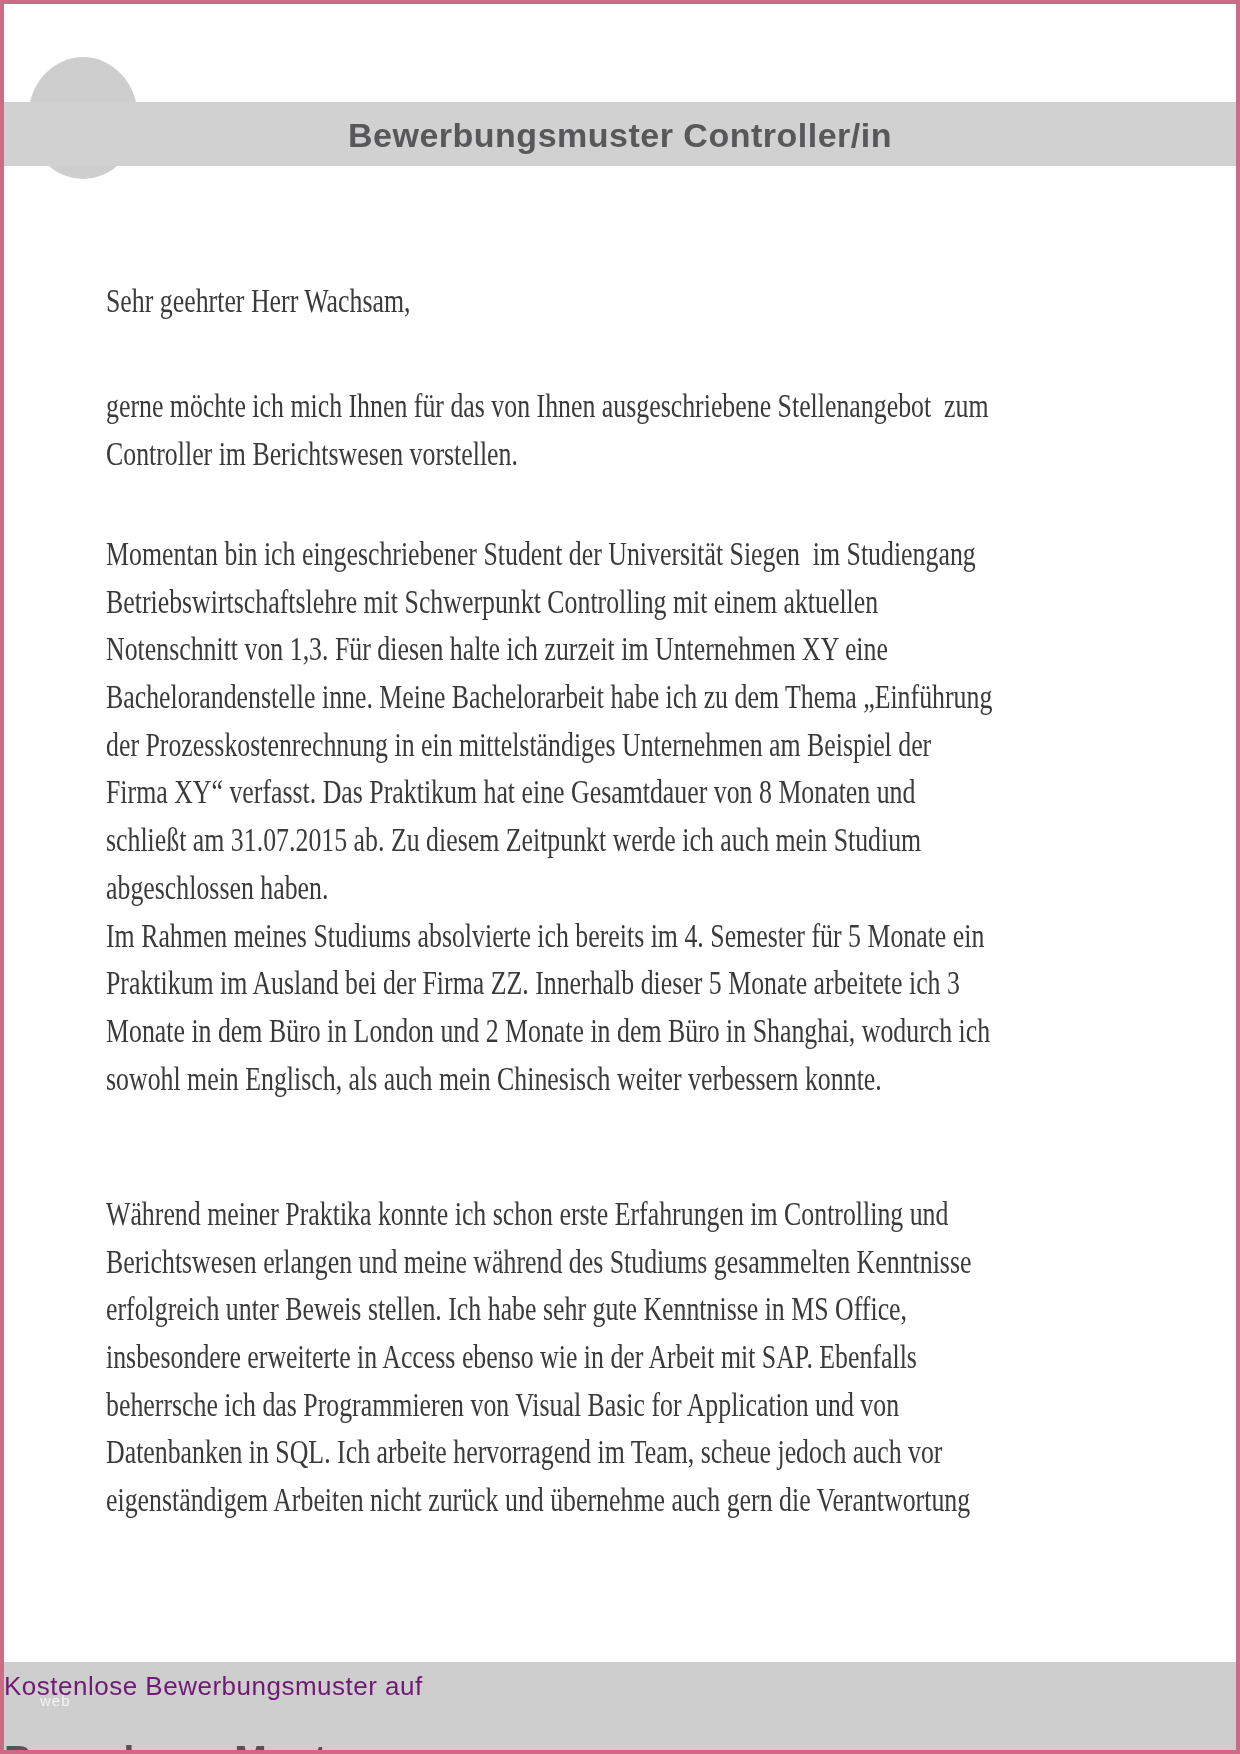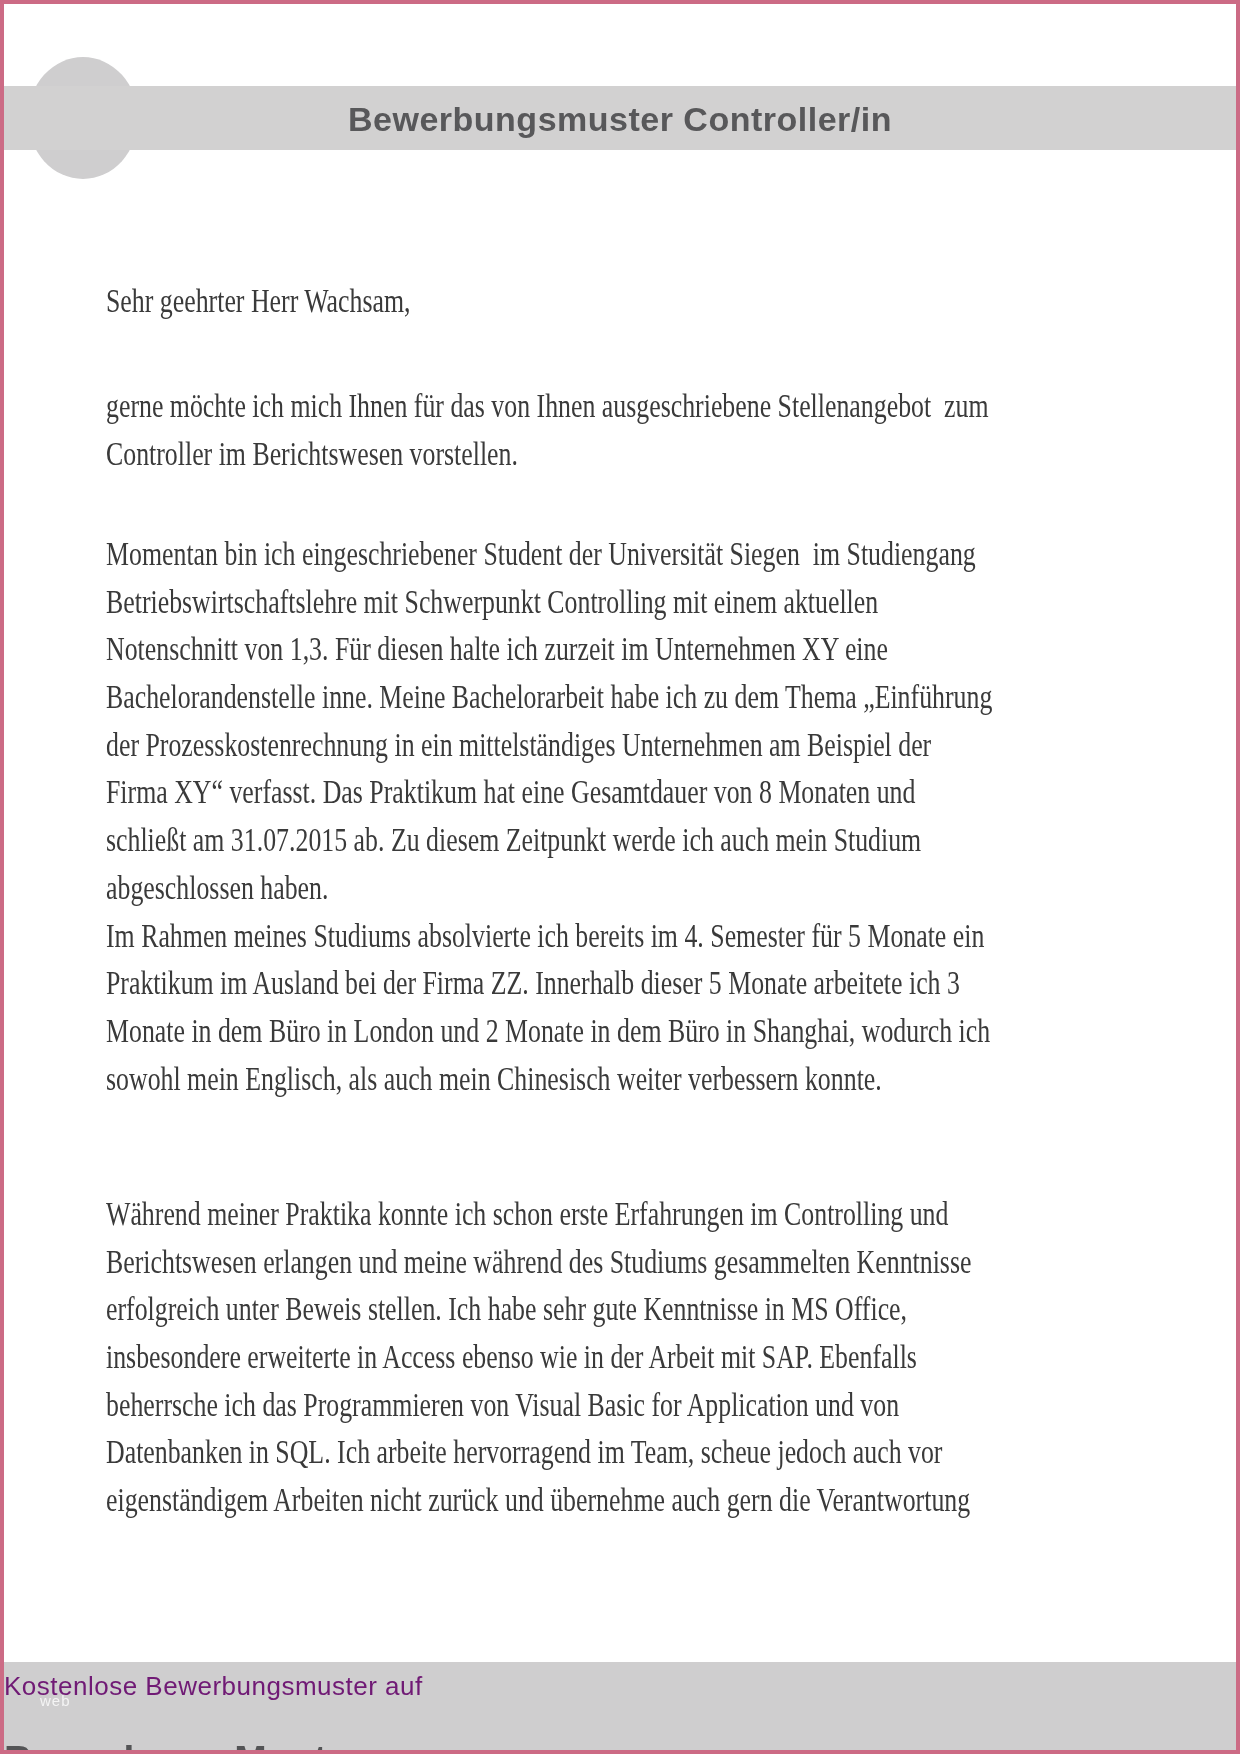--- a/index.html
+++ b/index.html
@@ -7,21 +7,21 @@
     position:relative;
     width:1240px;height:1754px;
     box-sizing:border-box;
     border:4px solid #cc6b85;
     background:#ffffff;
     overflow:hidden;
     font-family:"Liberation Serif", serif;
   }
   
   .header-band{
-    position:absolute;left:0;right:0;top:82px;height:64px;
+    position:absolute;left:0;right:0;top:98px;height:64px;
     background:#d2d1d1;
     display:flex;align-items:center;justify-content:center;
   }
   .header-title{
     font-family:"Liberation Sans", sans-serif;
     font-weight:bold;
     font-size:34px;
     color:#58585a;
     letter-spacing:.5px;
     padding-top:2px;

